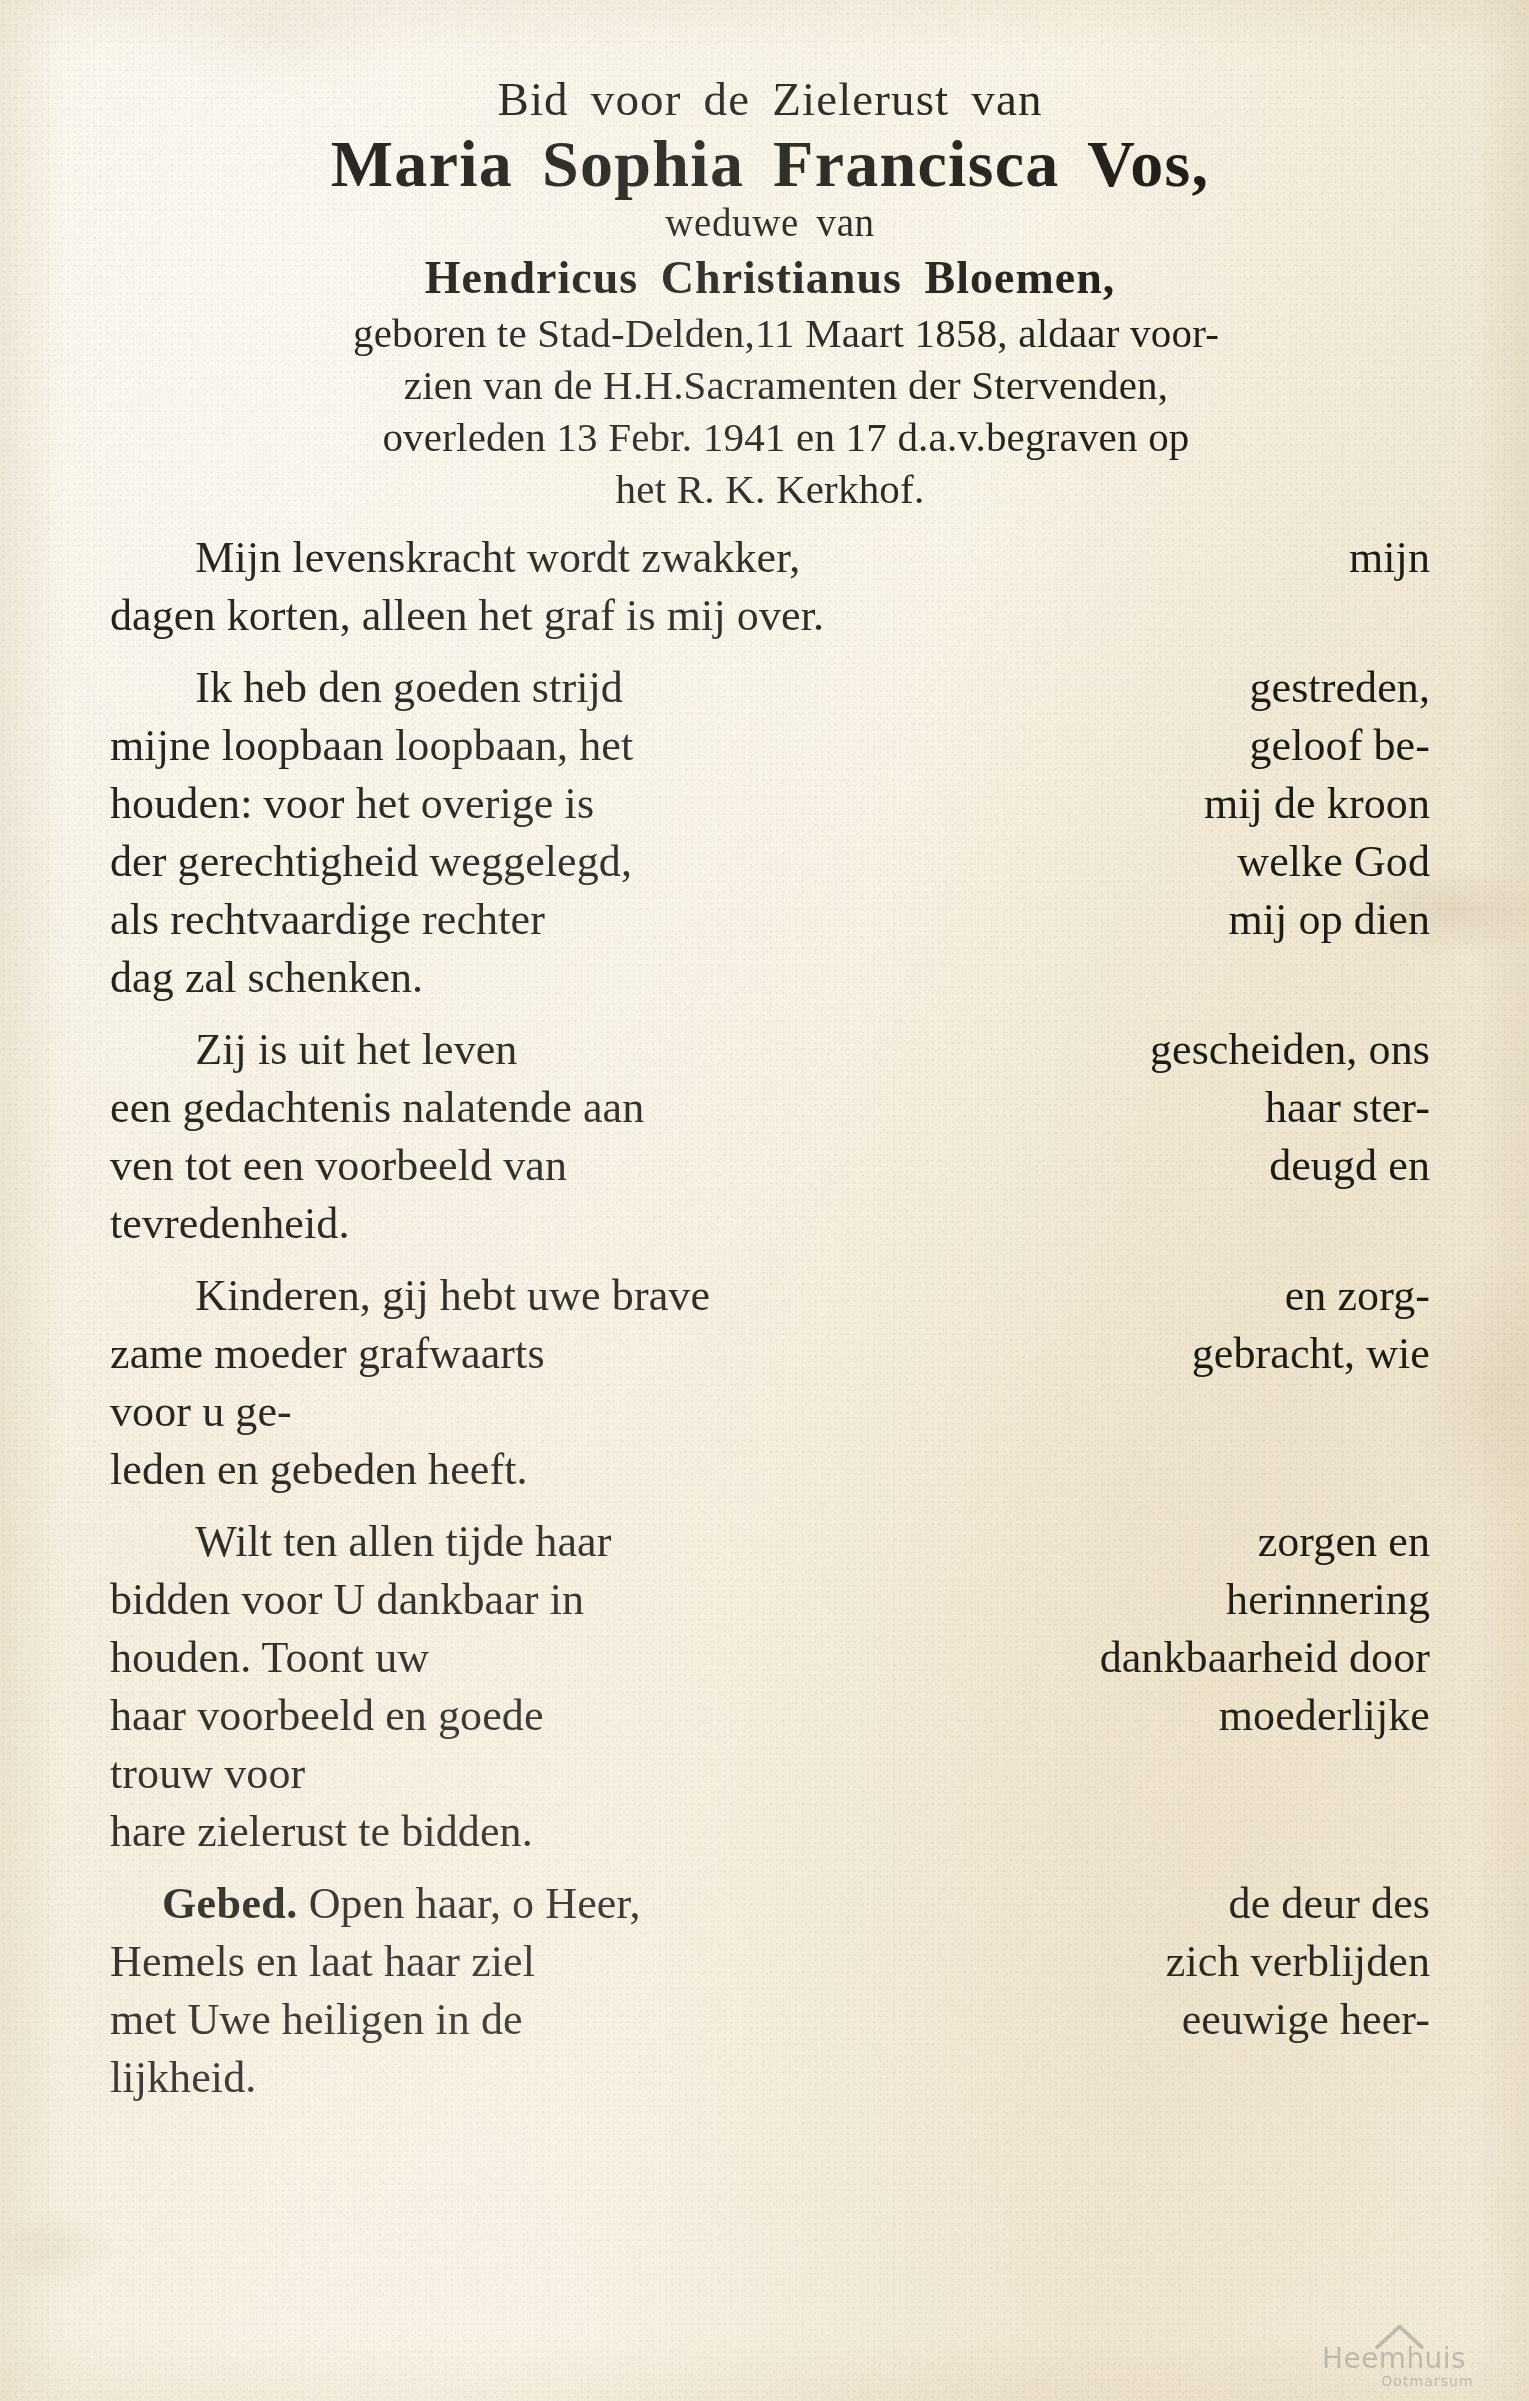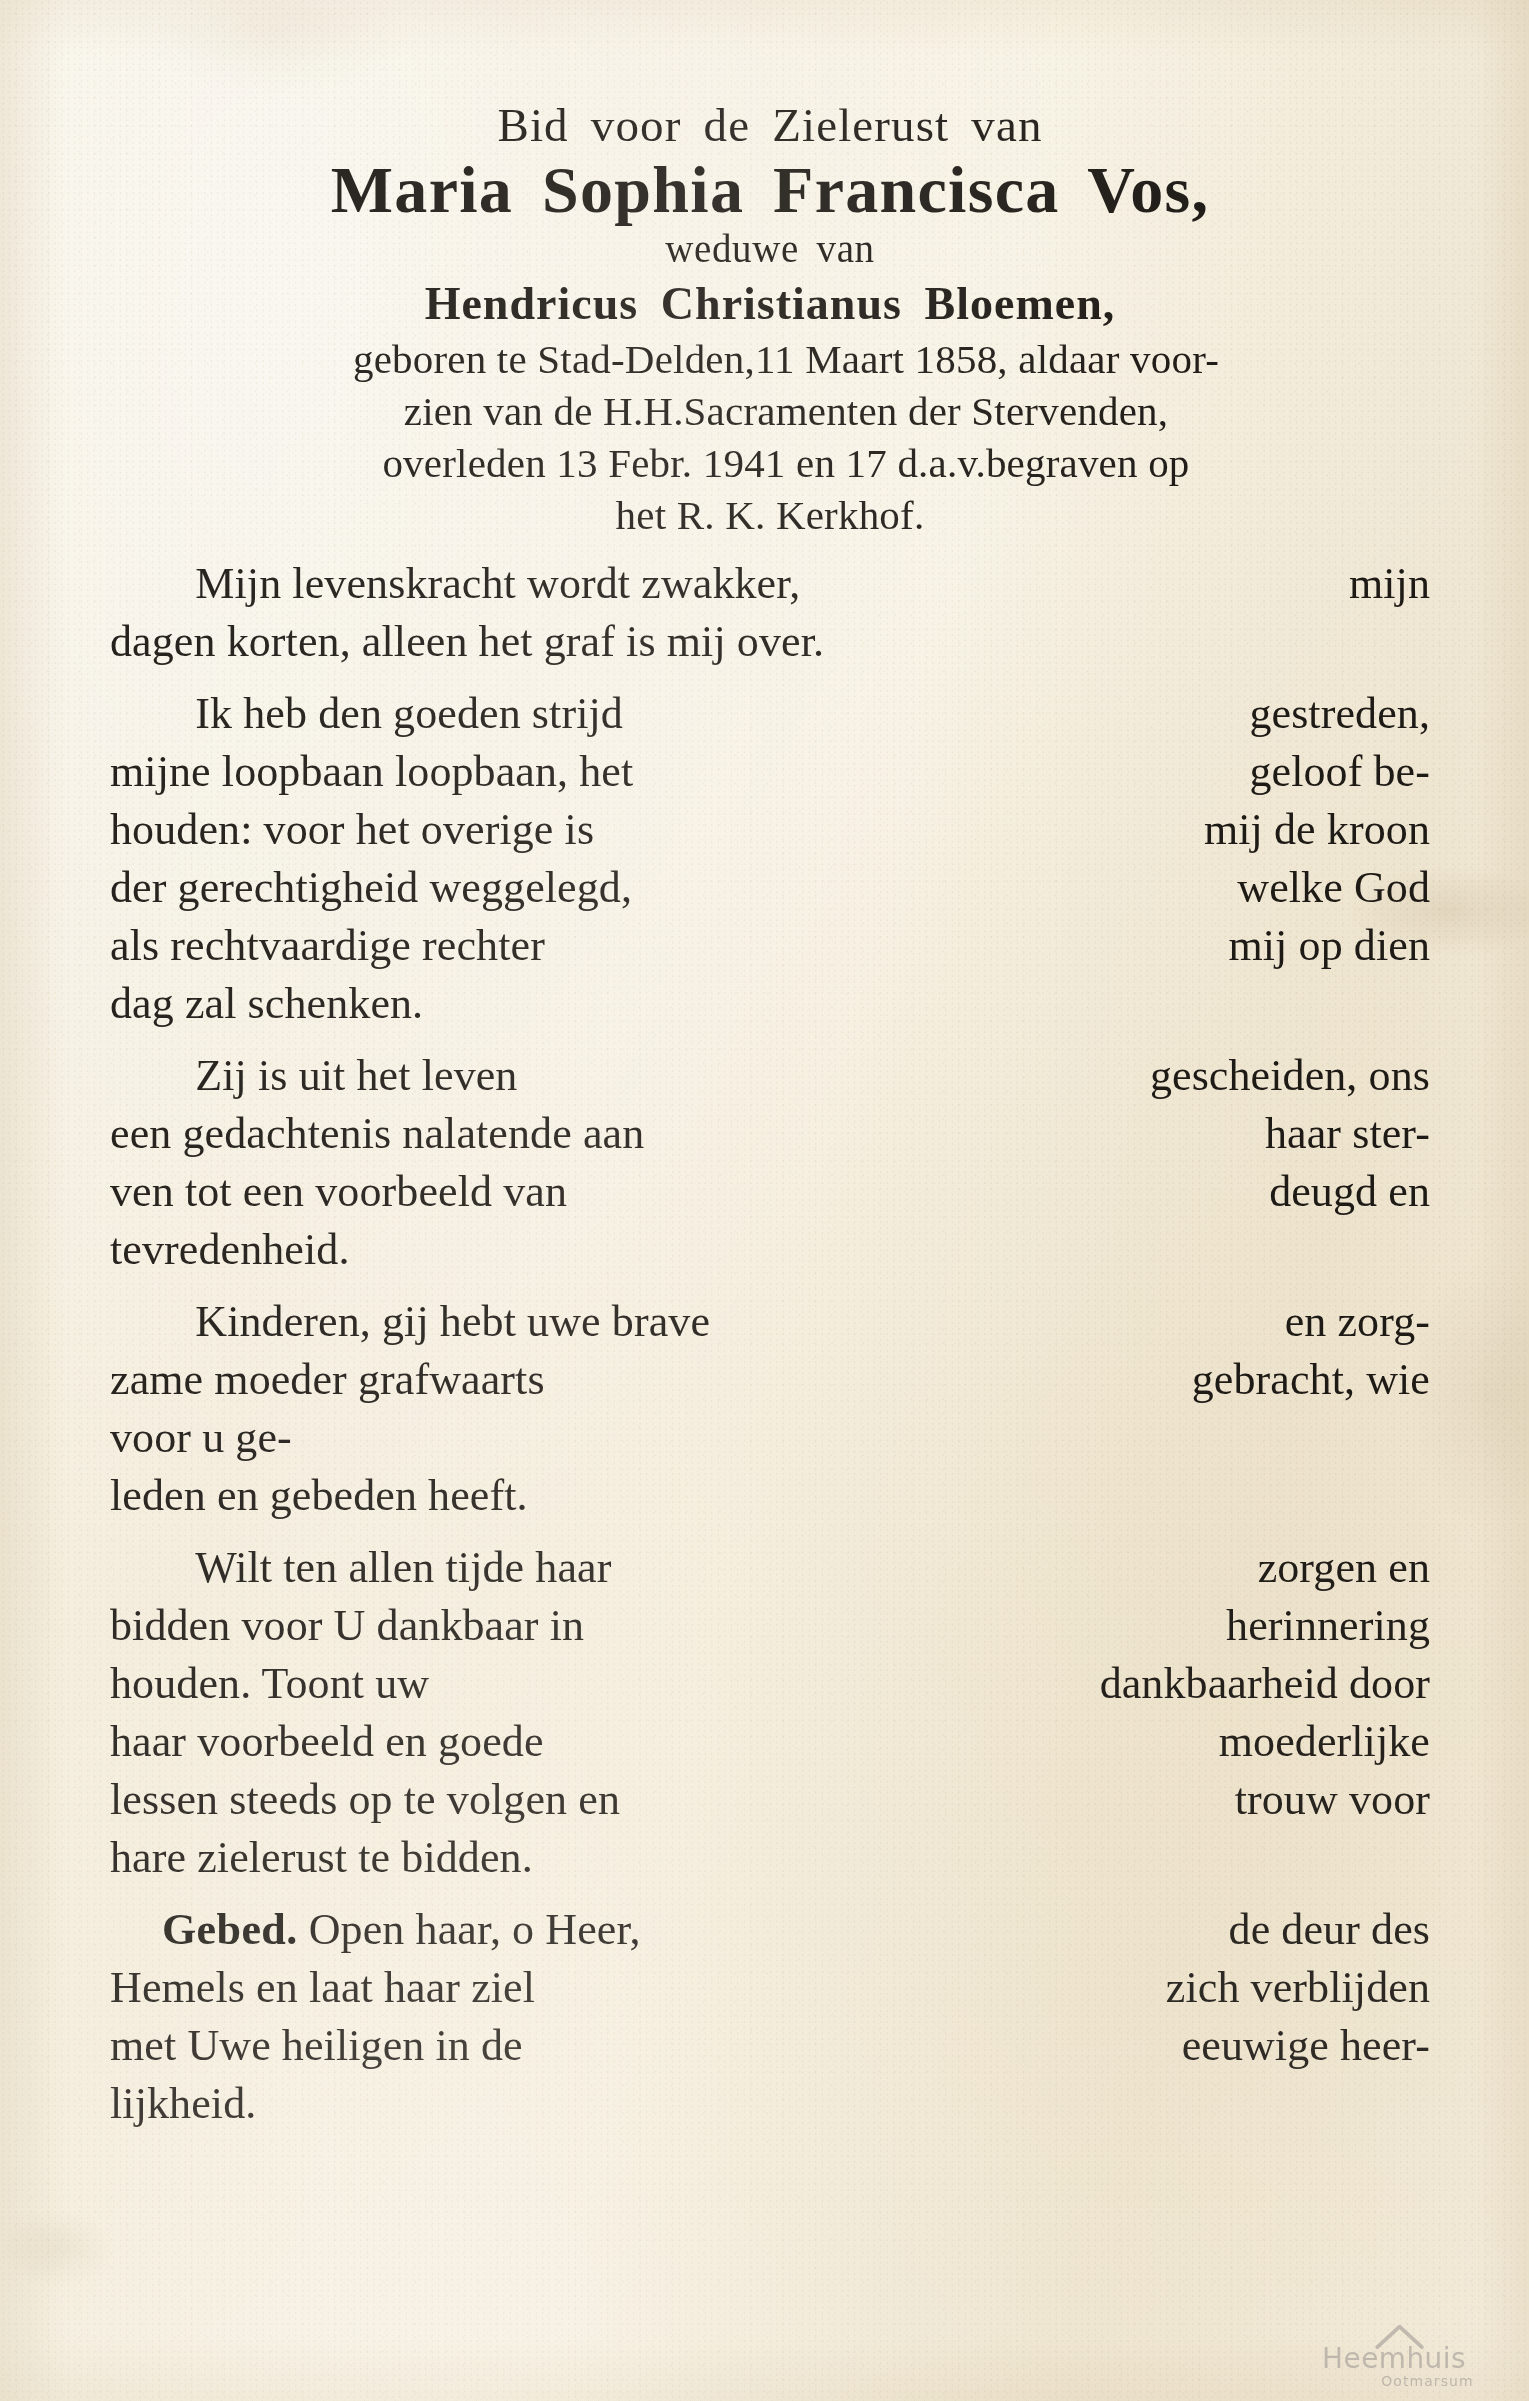--- a/index.html
+++ b/index.html
@@ -56,21 +56,21 @@
       radial-gradient(ellipse 112px 195px at 1487px 1394px, rgba(180,158,118,.40), rgba(180,158,118,0) 70%),
       radial-gradient(ellipse 84px 56px at 56px 2249px, rgba(180,158,118,.45), rgba(180,158,118,0) 70%),
       radial-gradient(ellipse 186px 84px at 279px 37px, rgba(186,166,128,.30), rgba(186,166,128,0) 70%);
     mix-blend-mode:multiply;
   }
 
   
   #content{
     position:absolute;
     left:110px;
-    top:96px;
+    top:70px;
     width:1320px;
     color:#1e1a16;
   }
 
   .l{
     display:block;
     white-space:nowrap;
     letter-spacing:0.2px;
   }
 
@@ -266,21 +266,20 @@
           </span>
           <span class="just">
             <span>houden. Toont uw</span>
             <span>dankbaarheid door</span>
           </span>
           <span class="just">
             <span>haar voorbeeld en goede</span>
             <span>moederlijke</span>
           </span>
           <span class="just">
-            <span>lessen steeds op te volgen en</span>
             <span>trouw voor</span>
           </span>
           <span class="last">hare zielerust te bidden.</span>
         </div>
         <div class="para">
           <span class="just">
             <span style="text-indent: 52px;"><b class="bold">Gebed.</b> Open haar, o Heer,</span>
             <span>de deur des</span>
           </span>
           <span class="just">

